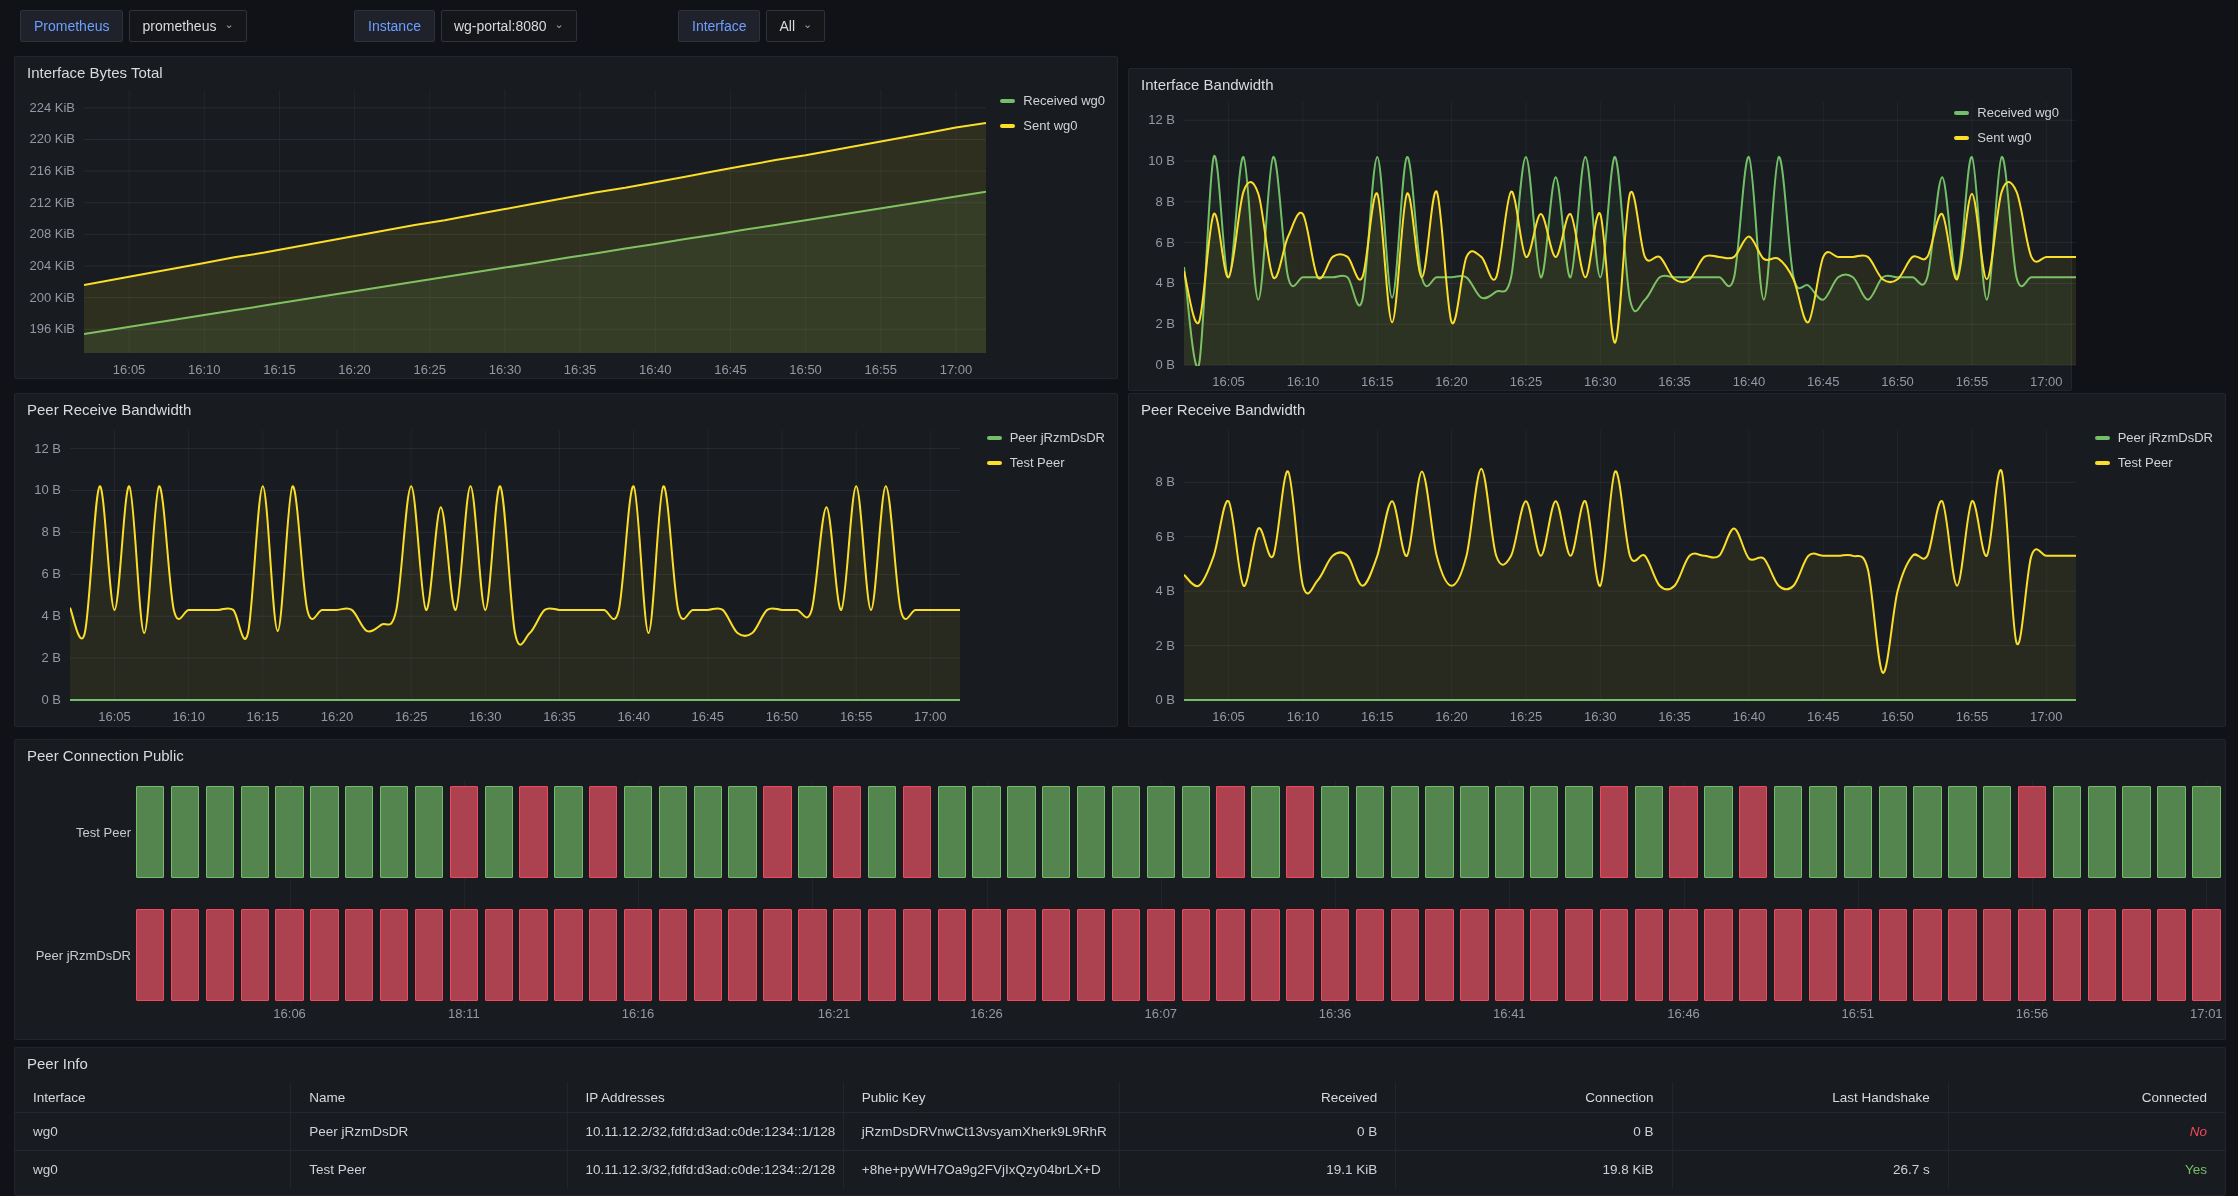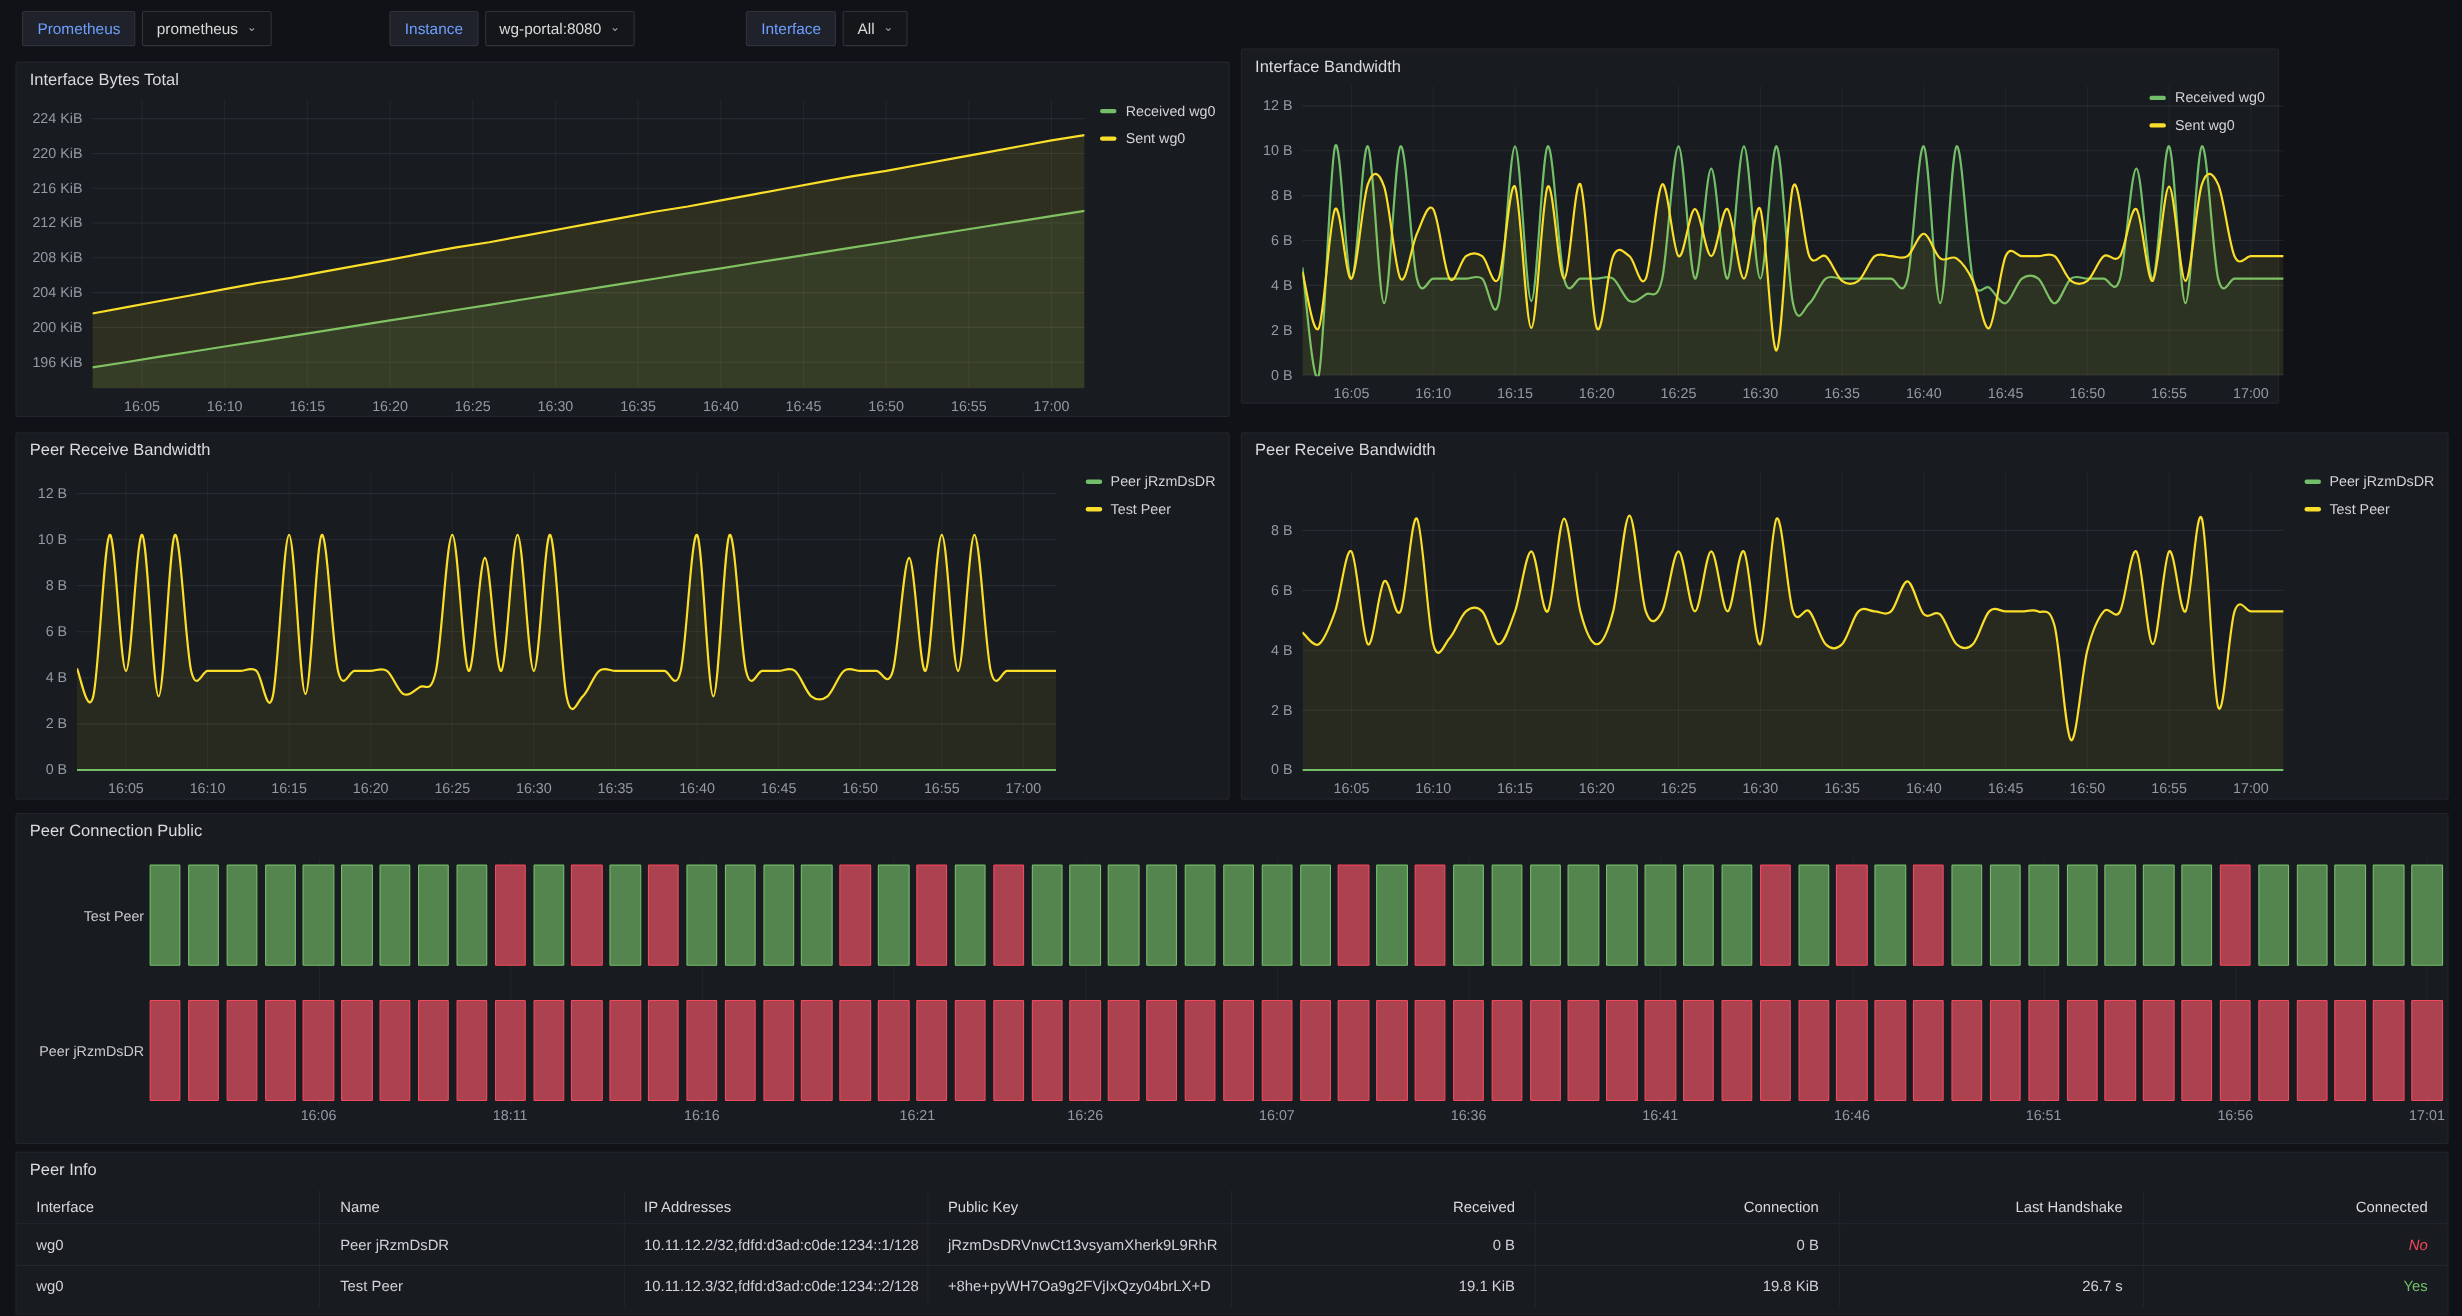--- a/index.html
+++ b/index.html
@@ -139,21 +139,21 @@
       <line x1="865.7666666666667" y1="33" x2="865.7666666666667" y2="296" stroke="rgba(204,204,220,0.06)" stroke-width="1"></line>
       <text x="865.7666666666667" y="317" text-anchor="middle" font-size="13" fill="#9597a5">16:55</text>
       <line x1="940.9333333333334" y1="33" x2="940.9333333333334" y2="296" stroke="rgba(204,204,220,0.06)" stroke-width="1"></line>
       <text x="940.9333333333334" y="317" text-anchor="middle" font-size="13" fill="#9597a5">17:00</text>
       <path d="M69.0,277.0L99.1,272.3L129.1,267.5L159.2,262.8L189.3,258.0L219.3,253.3L249.4,248.6L279.5,243.8L309.5,239.1L339.6,234.3L369.7,229.6L399.7,224.8L429.8,220.1L459.9,215.3L489.9,210.6L520.0,205.9L550.1,201.1L580.1,196.4L610.2,191.6L640.3,186.9L670.3,182.1L700.4,177.4L730.5,172.6L760.5,167.9L790.6,163.2L820.7,158.4L850.7,153.7L880.8,148.9L910.9,144.2L940.9,139.4L971.0,134.7L971,296L69,296Z" fill="#73bf69" fill-opacity="0.1" stroke="none" clip-path="url(#clipp1)"></path>
       <path d="M69.0,277.0L99.1,272.3L129.1,267.5L159.2,262.8L189.3,258.0L219.3,253.3L249.4,248.6L279.5,243.8L309.5,239.1L339.6,234.3L369.7,229.6L399.7,224.8L429.8,220.1L459.9,215.3L489.9,210.6L520.0,205.9L550.1,201.1L580.1,196.4L610.2,191.6L640.3,186.9L670.3,182.1L700.4,177.4L730.5,172.6L760.5,167.9L790.6,163.2L820.7,158.4L850.7,153.7L880.8,148.9L910.9,144.2L940.9,139.4L971.0,134.7" fill="none" stroke="#73bf69" stroke-width="2" stroke-linejoin="round" clip-path="url(#clipp1)"></path>
       <path d="M69.0,228.0L99.1,222.5L129.1,216.9L159.2,211.4L189.3,205.9L219.3,200.3L249.4,195.6L279.5,190.0L309.5,184.5L339.6,179.0L369.7,173.4L399.7,167.9L429.8,163.2L459.9,157.6L489.9,152.1L520.0,146.5L550.1,141.0L580.1,135.5L610.2,130.7L640.3,125.2L670.3,119.7L700.4,114.1L730.5,108.6L760.5,103.1L790.6,98.3L820.7,92.8L850.7,87.2L880.8,81.7L910.9,76.2L940.9,70.6L971.0,65.9L971,296L69,296Z" fill="#fade2a" fill-opacity="0.1" stroke="none" clip-path="url(#clipp1)"></path>
       <path d="M69.0,228.0L99.1,222.5L129.1,216.9L159.2,211.4L189.3,205.9L219.3,200.3L249.4,195.6L279.5,190.0L309.5,184.5L339.6,179.0L369.7,173.4L399.7,167.9L429.8,163.2L459.9,157.6L489.9,152.1L520.0,146.5L550.1,141.0L580.1,135.5L610.2,130.7L640.3,125.2L670.3,119.7L700.4,114.1L730.5,108.6L760.5,103.1L790.6,98.3L820.7,92.8L850.7,87.2L880.8,81.7L910.9,76.2L940.9,70.6L971.0,65.9" fill="none" stroke="#fade2a" stroke-width="2" stroke-linejoin="round" clip-path="url(#clipp1)"></path>
     </svg>
   </div>
-<div class="panel" id="p2" style="left:1128px;top:44px;width:944px;height:323px">
+<div class="panel" id="p2" style="left:1128px;top:68px;width:944px;height:323px">
   <div class="panel-title">Interface Bandwidth</div>
   <div class="legend">
       <div class="legend-item">
         <span class="swatch" style="background: rgb(115, 191, 105);"></span>
         <span>Received wg0</span>
       </div>
       <div class="legend-item">
         <span class="swatch" style="background: rgb(250, 222, 42);"></span>
         <span>Sent wg0</span>
       </div>

